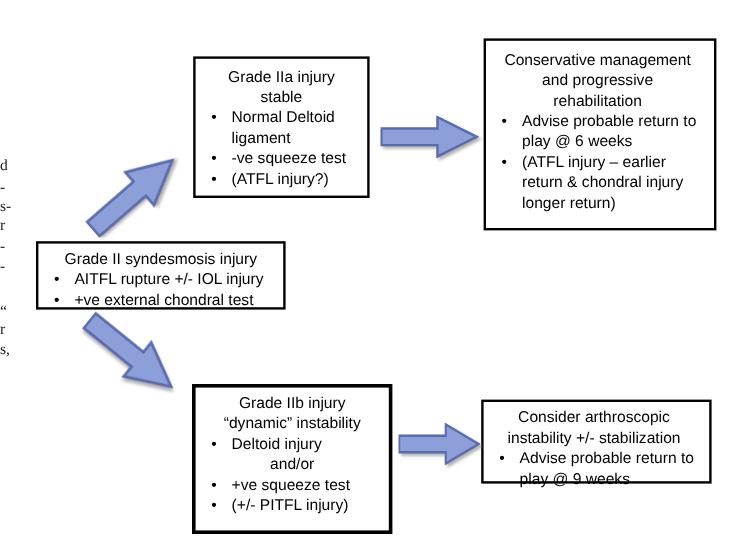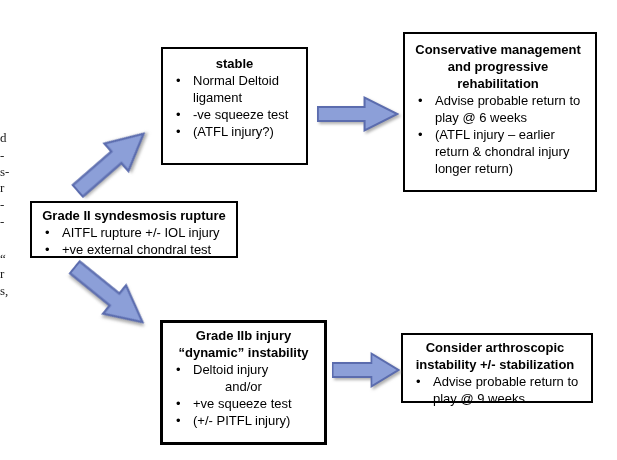--- a/index.html
+++ b/index.html
@@ -29,21 +29,21 @@
   .fbox {
     position: absolute;
     box-sizing: border-box;
     background: #ffffff;
     border: 2.5px solid #000000;
     padding: 4px 4px 2px 4px;
     font-size: 13px;
     line-height: 17px;
   }
   .btitle {
-    font-weight: bold;
+    font-weight: normal;
     text-align: center;
   }
   .brow {
     position: relative;
     padding-left: 26px;
   }
   .bdot {
     position: absolute;
     left: 9px;
     top: 0;
@@ -74,32 +74,33 @@
   <span class="frag" style="top:149px">-</span>
   <span class="frag" style="top:165px">s-</span>
   <span class="frag" style="top:181px">r</span>
   <span class="frag" style="top:198px">-</span>
   <span class="frag" style="top:215px">-</span>
   <span class="frag" style="top:252px">“</span>
   <span class="frag" style="top:267px">r</span>
   <span class="frag" style="top:284px">s,</span>
 
   <div class="fbox" id="box-grade2">
-    <div class="btitle">Grade II syndesmosis rupture</div>
+    <div class="btitle">Grade II syndesmosis injury</div>
     <div class="brow">
       <span class="bdot">•</span>
       <span>AITFL rupture +/- IOL injury</span>
     </div>
     <div class="brow">
       <span class="bdot">•</span>
       <span>+ve external chondral test</span>
     </div>
   </div>
 
   <div class="fbox" id="box-grade2a">
+    <div class="btitle">Grade IIa injury</div>
     <div class="btitle">stable</div>
     <div class="brow">
       <span class="bdot">•</span>
       <span>Normal Deltoid ligament</span>
     </div>
     <div class="brow">
       <span class="bdot">•</span>
       <span>-ve squeeze test</span>
     </div>
     <div class="brow">

